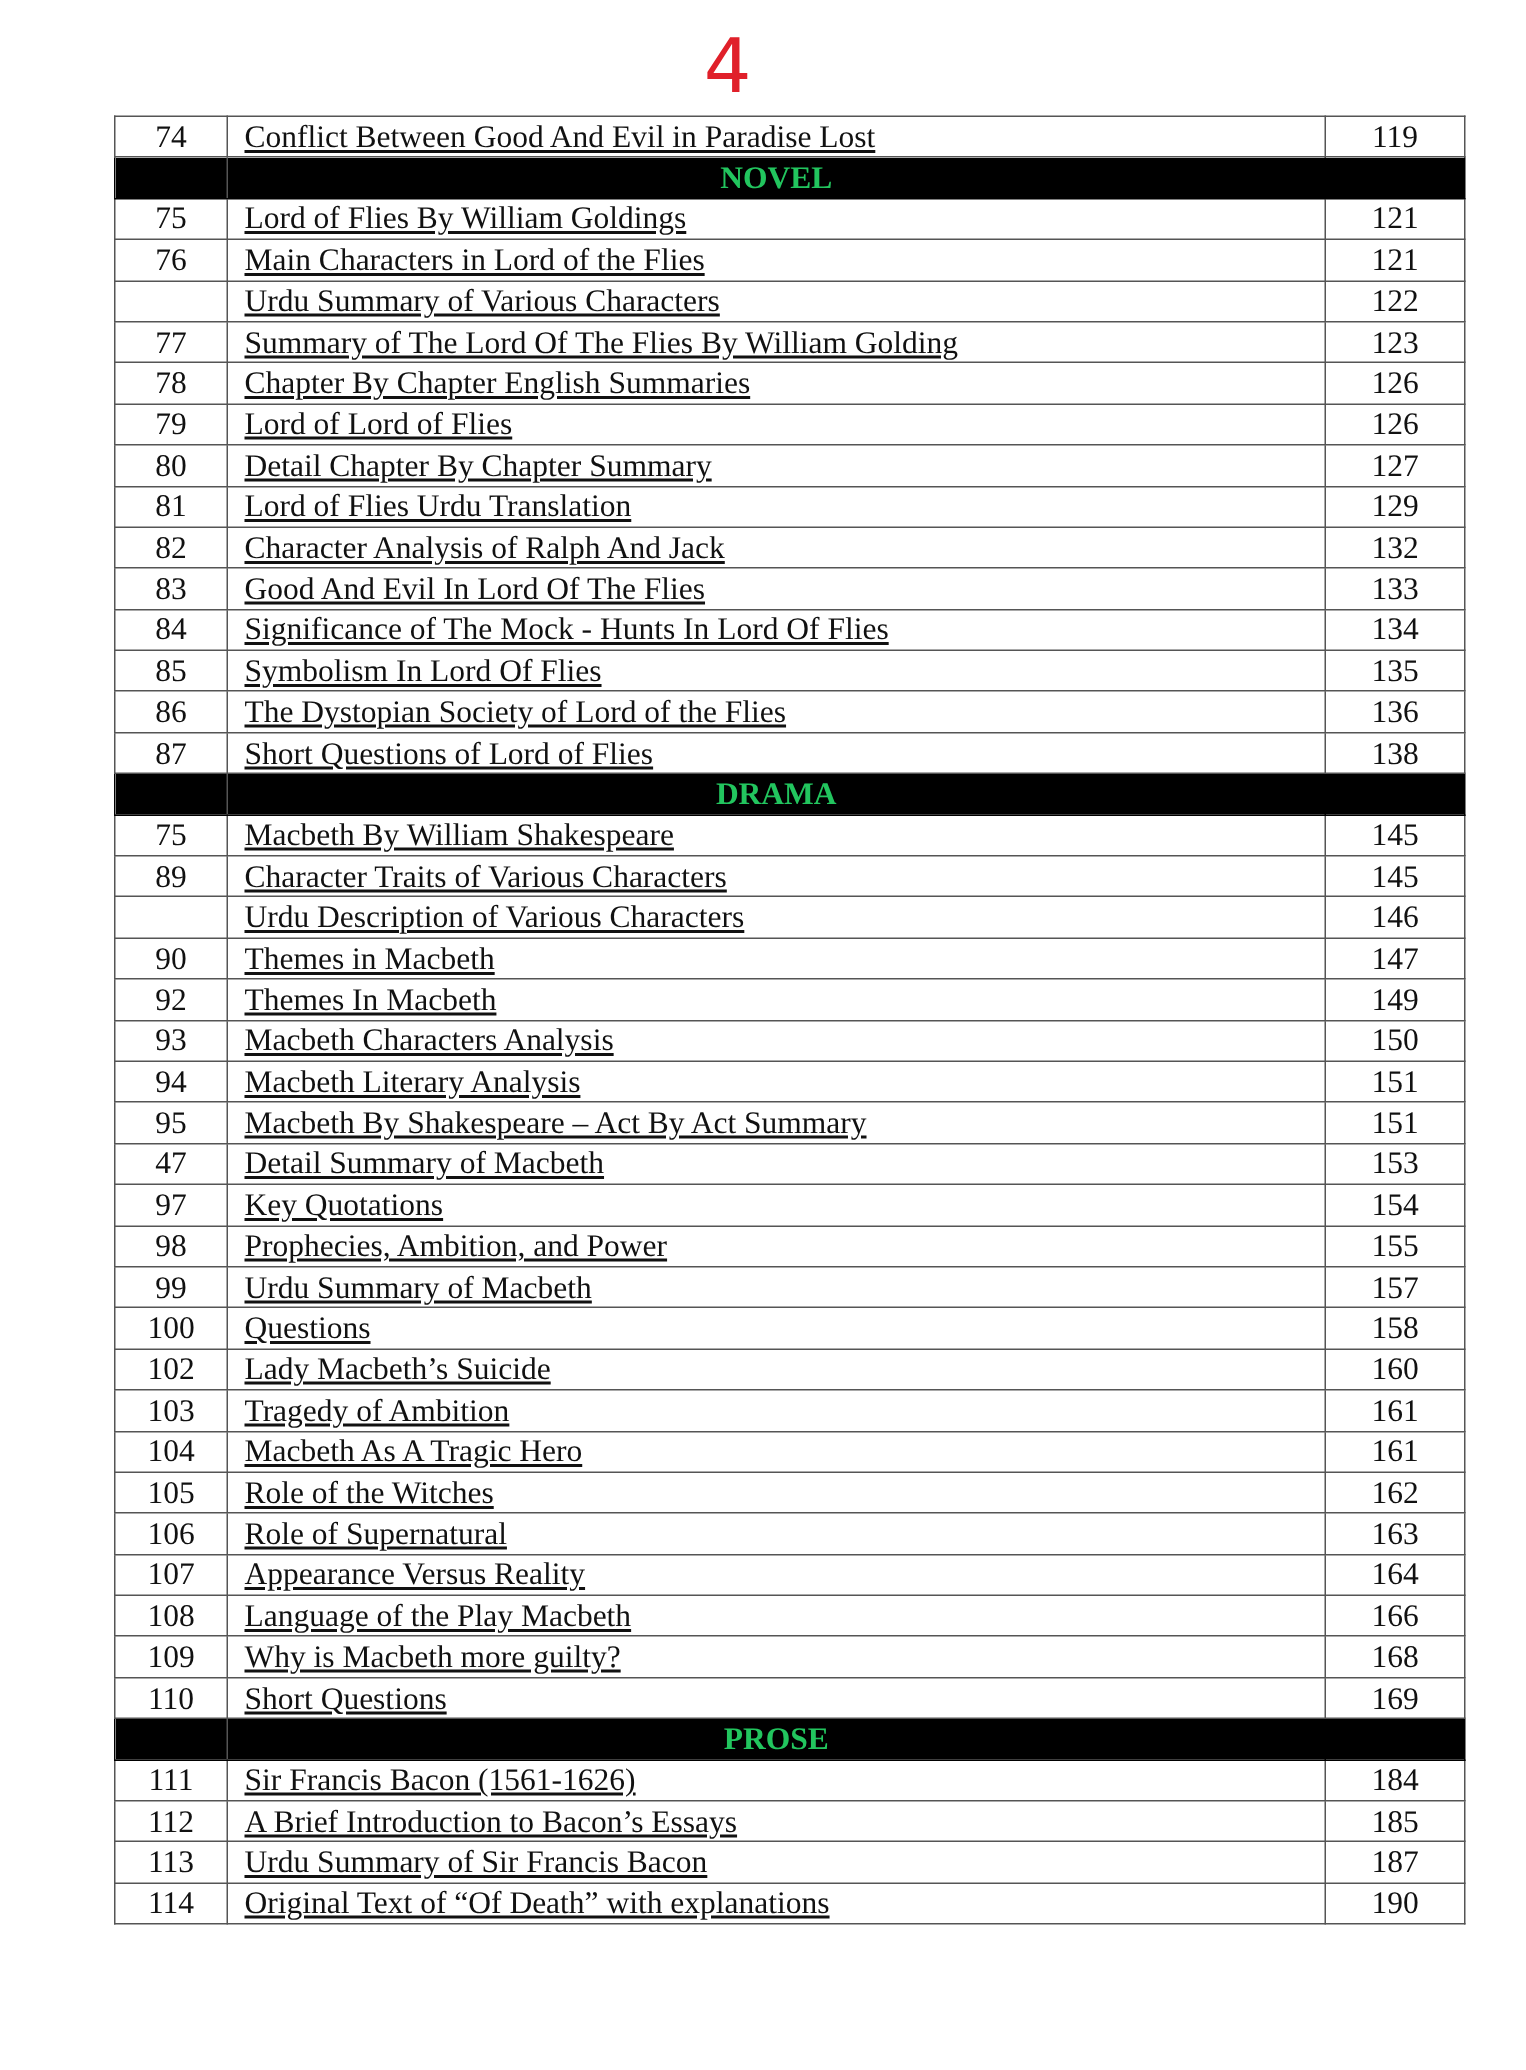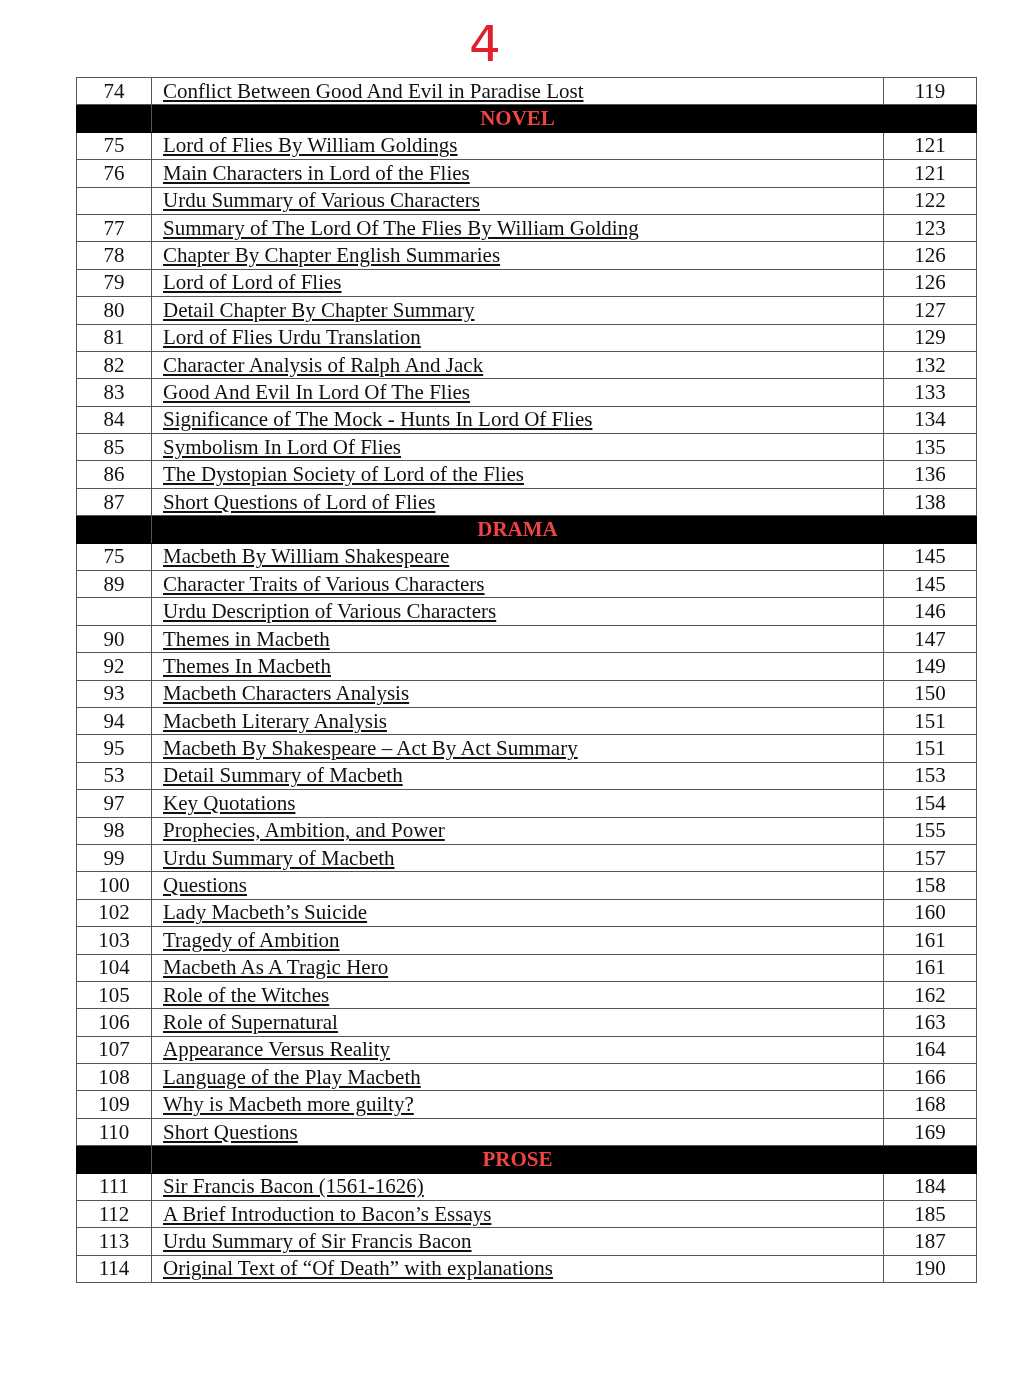--- a/index.html
+++ b/index.html
@@ -15,21 +15,21 @@
       font-family: "Liberation Serif", serif; font-size: 21px; color: #111;
     }
     table.toc td {
       border: 1.5px solid #555; height: 26.4px; padding: 0; line-height: 25px;
       white-space: nowrap; overflow: hidden;
     }
     table.toc tr { border-top: 1.5px solid #222; }
     td.num { width: 74px; text-align: center; }
     td.title { padding-left: 11px !important; text-decoration: underline; }
     td.page { width: 92px; text-align: center; }
-    tr.section td { background: #000; color: #ef4444; font-weight: bold; border-color: #000; }
+    tr.section td { background: #000; color: #22c55e; font-weight: bold; border-color: #000; }
     tr.section td.sec-left { width: 74px; border-right: 1px solid #555; }
     tr.section td.sec-title { text-align: center; }
     tr.section td.sec-page { border-left: 1px solid #777; }
   </style>
 </head>
 <body>
 
 <div class="page-number">4</div>
 
 <table class="toc">
@@ -153,21 +153,21 @@
         <td class="num">94</td>
         <td class="title">Macbeth Literary Analysis</td>
         <td class="page">151</td>
       </tr>
       <tr>
         <td class="num">95</td>
         <td class="title">Macbeth By Shakespeare – Act By Act Summary</td>
         <td class="page">151</td>
       </tr>
       <tr>
-        <td class="num">53</td>
+        <td class="num">47</td>
         <td class="title">Detail Summary of Macbeth</td>
         <td class="page">153</td>
       </tr>
       <tr>
         <td class="num">97</td>
         <td class="title">Key Quotations</td>
         <td class="page">154</td>
       </tr>
       <tr>
         <td class="num">98</td>

